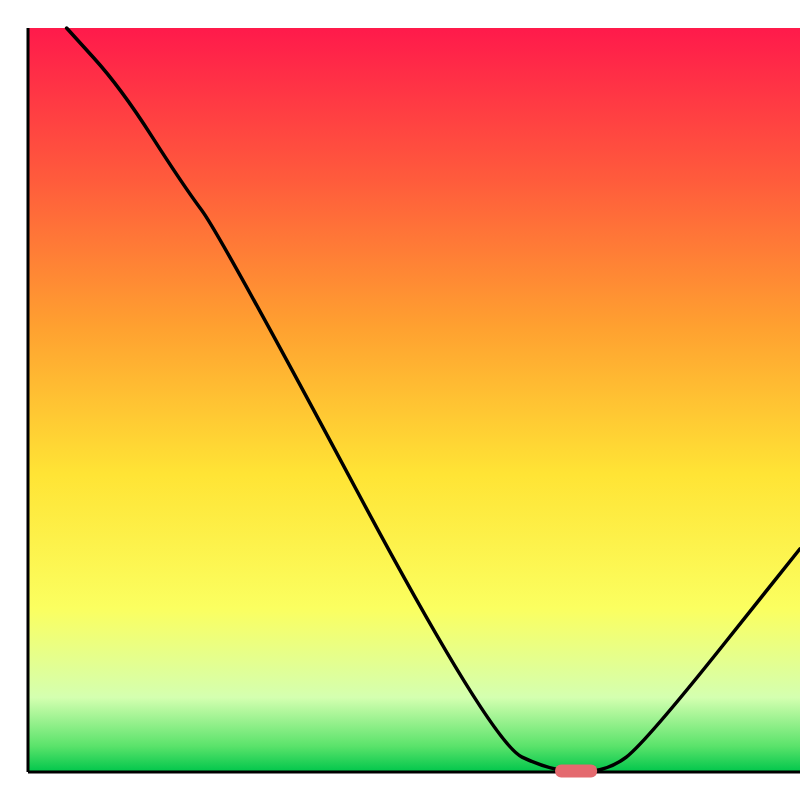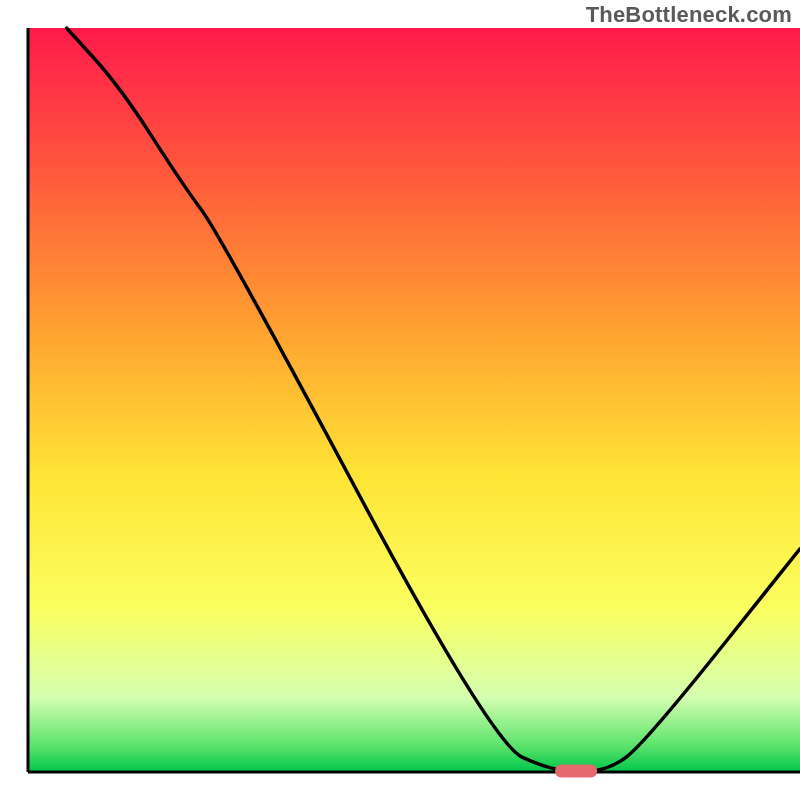--- a/index.html
+++ b/index.html
@@ -25,21 +25,20 @@
     letter-spacing: 0.2px;
   }
   svg {
     display: block;
   }
 </style>
 </head>
 <body>
 
 <div class="container">
-  <div class="watermark">TheBottleneck.com</div>
 
   <svg id="chart-svg" width="800" height="800" viewBox="0 0 800 800">
     <defs>
       <linearGradient id="bg-grad" x1="0" y1="0" x2="0" y2="1">
           <stop offset="0%" stop-color="#ff1a4b"></stop>
           <stop offset="20%" stop-color="#ff5a3c"></stop>
           <stop offset="40%" stop-color="#ffa030"></stop>
           <stop offset="60%" stop-color="#ffe435"></stop>
           <stop offset="78%" stop-color="#fbff60"></stop>
           <stop offset="90%" stop-color="#d4ffb0"></stop>

